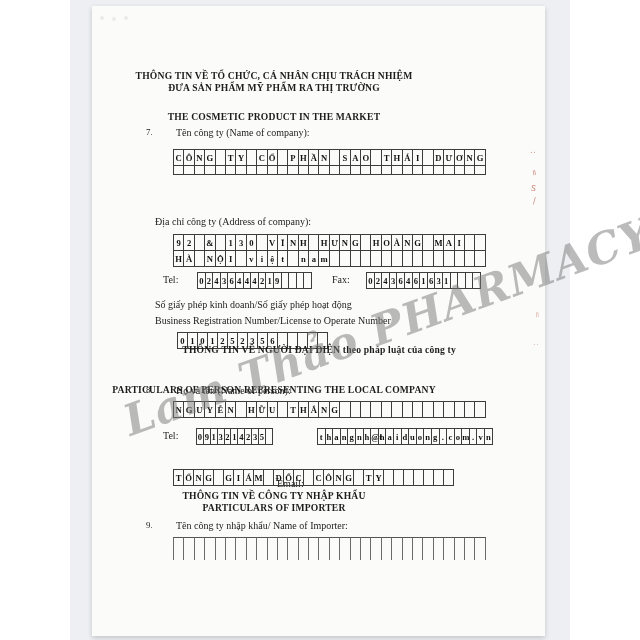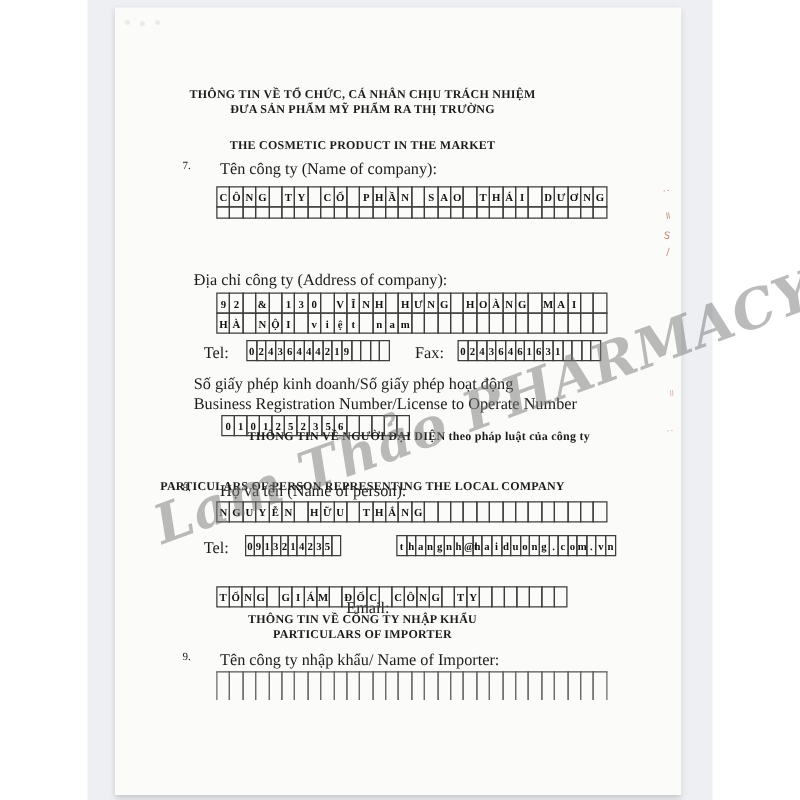--- a/index.html
+++ b/index.html
@@ -2,23 +2,23 @@
 <html><head>
 <meta charset="utf-8">
 <style>
   html,body{margin:0;padding:0;background:#ffffff;}
   .stage{position:relative;width:640px;height:640px;background:#ffffff;overflow:hidden;
          font-family:"Liberation Serif",serif;color:#1c1c1c;}
   .photo-bg{position:absolute;left:70px;top:0;width:500px;height:640px;background:#edeff2;}
   .paper{position:absolute;left:92px;top:6px;width:453px;height:630px;background:#fbfbf9;
          box-shadow:0 2px 5px rgba(0,0,0,.18);}
   .abs{position:absolute;}
-  .center{left:92px;width:364px;text-align:center;padding-left:16px;}
+  .center{left:92px;width:364px;text-align:center;}
   .t1{font-size:9.6px;font-weight:bold;letter-spacing:.2px;}
-  .lbl{font-size:13px;}
+  .lbl{font-size:10px;}
   .num{font-size:8.8px;}
   .grid{position:absolute;white-space:nowrap;font-size:0;padding-left:12px;}
   .cell{display:inline-block;box-sizing:border-box;border:1px solid #3d3d3d;margin-left:-1px;
         height:17px;line-height:16px;text-align:center;font-weight:bold;font-size:8.6px;
         vertical-align:top;font-family:"Liberation Serif",serif;color:#111;}
   .cells-lg .cell{width:11.4px;}
   .cells-md .cell{width:11px;}
   .cells-sm .cell{width:8.6px;}
   .cells-xs .cell{width:7.9px;}
   .row-short .cell{height:10px;}

